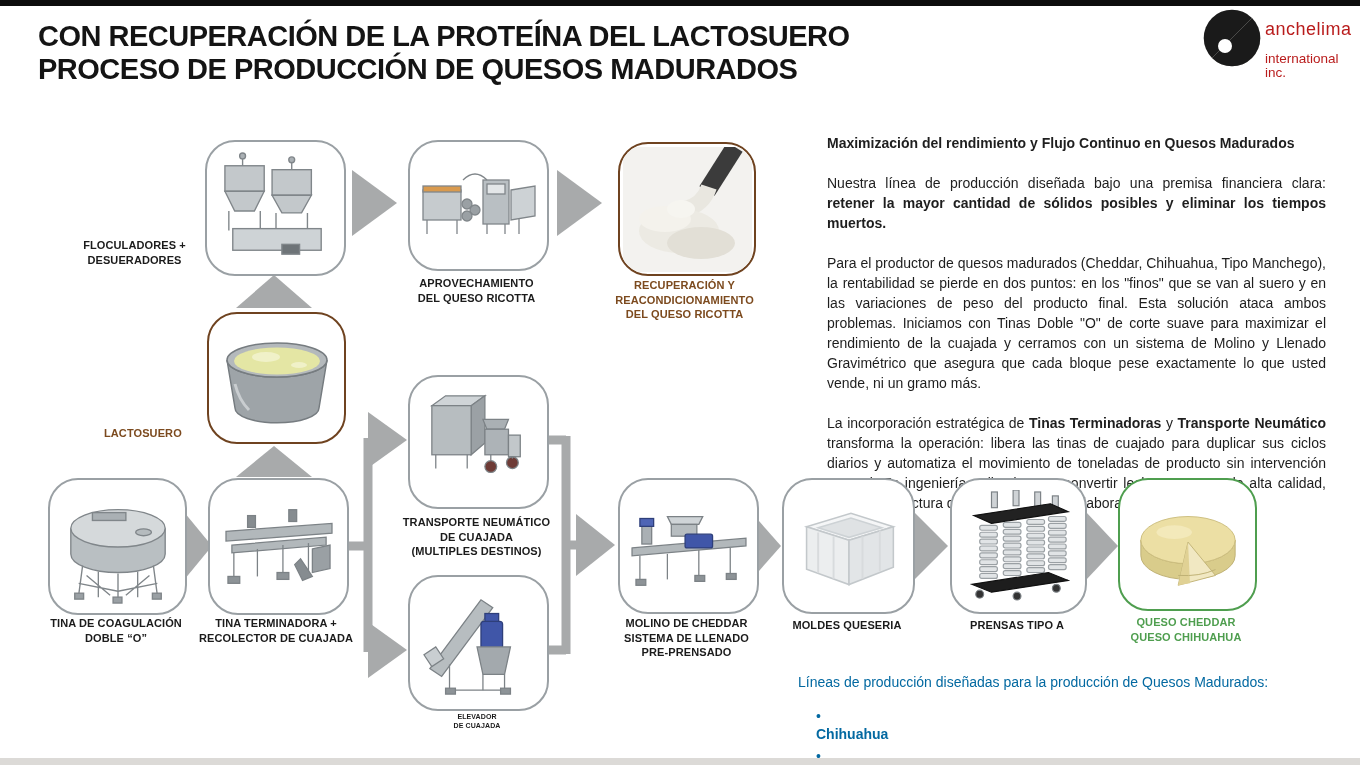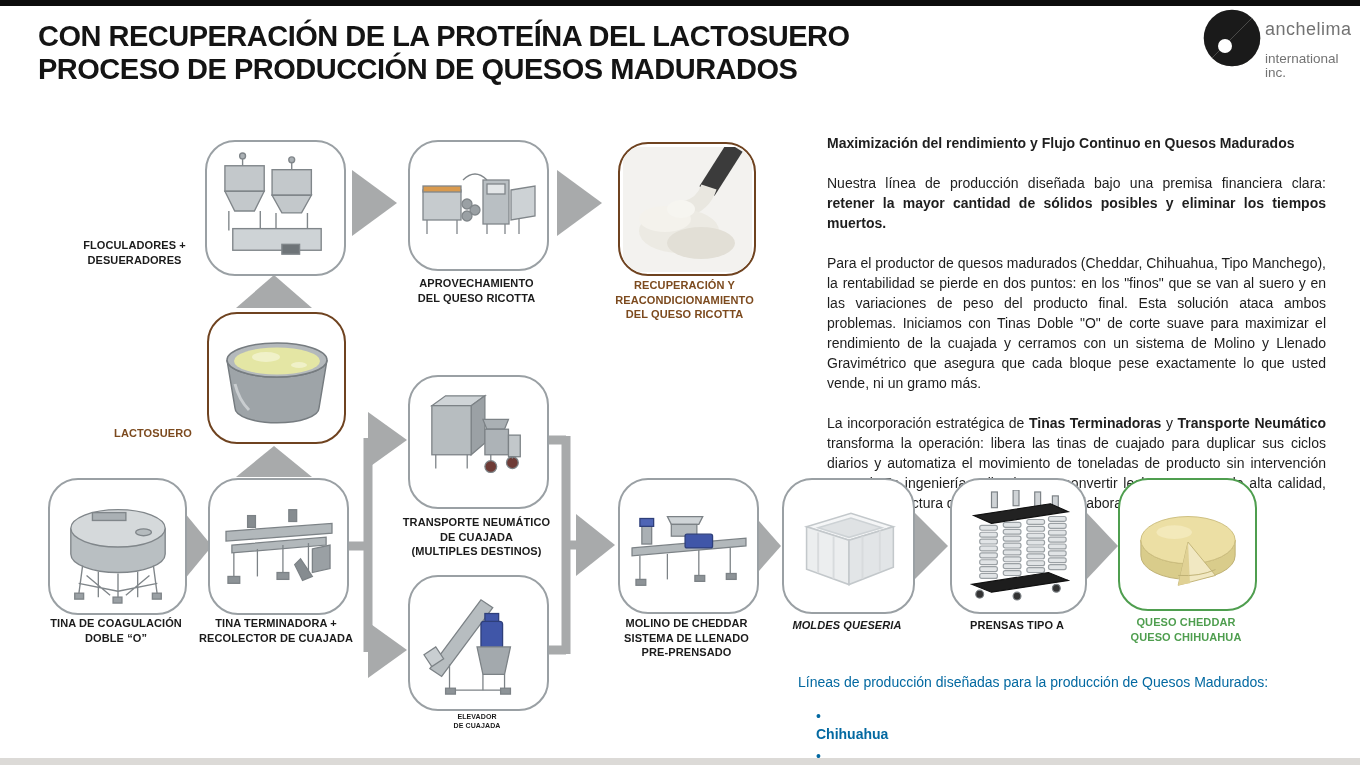--- a/index.html
+++ b/index.html
@@ -5,37 +5,37 @@
   html,body{margin:0;padding:0;background:#ffffff;}
   .canvas{position:relative;width:1360px;height:765px;background:#ffffff;overflow:hidden;
           font-family:"Liberation Sans", sans-serif;color:#1f1f1f;}
   .topbar{position:absolute;left:0;top:0;width:1360px;height:6px;background:#0d0d0d;}
   .bottombar{position:absolute;left:0;bottom:0;width:1360px;height:7px;background:#dcdad7;}
 
   .title{position:absolute;left:38px;top:20px;font-size:29px;font-weight:900;
          line-height:33px;color:#141414;letter-spacing:-0.5px;}
 
   .logo{position:absolute;left:1202px;top:8px;display:flex;align-items:flex-start;}
-  .logo-text{margin-left:3px;margin-top:12px;color:#737373;line-height:1.0;}
+  .logo-text{margin-left:3px;margin-top:12px;color:#b91c1c;line-height:1.0;}
   .logo-w1{font-size:18px;letter-spacing:0.5px;}
   .logo-w2{font-size:13.5px;margin-top:14px;}
   .logo-w3{font-size:13.5px;}
 
   
   .box{position:absolute;background:#ffffff;border:2.5px solid #9aa0a4;border-radius:30px;
        display:flex;align-items:center;justify-content:center;overflow:hidden;z-index:2;}
   .box.brown{border-color:#6f4320;}
   .box.green{border-color:#4f9e4f;}
 
   .lbl{position:absolute;font-size:11px;font-weight:700;line-height:1.32;color:#1b1b1b;
        text-align:center;white-space:pre-line;letter-spacing:0.1px;z-index:2;}
   .lbl.brown{color:#7c4a1e;}
   .lbl.green{color:#4f9e4f;}
   .lbl.tiny{font-size:7px;line-height:1.3;}
-  .lbl.right{text-align:center;}
+  .lbl.right{text-align:left;}
 
   .connectors{position:absolute;left:0;top:0;z-index:1;}
 
   
   .article{position:absolute;left:798px;top:133px;width:528px;font-size:14px;line-height:20px;
            text-align:justify;color:#1e1e1e;}
   .article p{margin:0 0 20px 0;padding-left:29px;}
   .article .a-head{font-weight:700;text-align:left;}
   .article b{font-weight:700;}
 
@@ -350,21 +350,21 @@
   <div class="lbl" style="left:178px;top:616px;width:196px;">TINA TERMINADORA +
 RECOLECTOR DE CUAJADA</div>
   <div class="lbl" style="left:385px;top:515px;width:183px;">TRANSPORTE NEUMÁTICO
 DE CUAJADA
 (MULTIPLES DESTINOS)</div>
   <div class="lbl tiny" style="left:445px;top:712px;width:64px;">ELEVADOR
 DE CUAJADA</div>
   <div class="lbl" style="left:600px;top:616px;width:173px;">MOLINO DE CHEDDAR
 SISTEMA DE LLENADO
 PRE-PRENSADO</div>
-  <div class="lbl" style="left:772px;top:618px;width:150px;font-style:italic;">MOLDES QUESERIA</div>
+  <div class="lbl" style="left:772px;top:618px;width:150px;">MOLDES QUESERIA</div>
   <div class="lbl" style="left:942px;top:618px;width:150px;">PRENSAS TIPO A</div>
   <div class="lbl green" style="left:1100px;top:615px;width:172px;">QUESO CHEDDAR
 QUESO CHIHUAHUA</div>
 
   <div class="article">
     <p class="a-head">Maximización del rendimiento  y Flujo Continuo en Quesos Madurados</p>
     <p><span>Nuestra línea de producción diseñada bajo una premisa financiera clara: </span><b>retener la mayor cantidad de sólidos posibles y eliminar los tiempos muertos.</b></p>
     <p>Para el productor de quesos madurados (Cheddar, Chihuahua, Tipo Manchego), la rentabilidad se pierde en dos puntos: en los "finos" que se van al suero y en las variaciones de peso del producto final. Esta solución ataca ambos problemas. Iniciamos con Tinas Doble "O" de corte suave para maximizar el rendimiento de la cuajada y cerramos con un sistema de Molino y Llenado Gravimétrico que asegura que cada bloque pese exactamente lo que usted vende, ni un gramo más.</p>
     <p><span>La incorporación estratégica de </span><b>Tinas Terminadoras</b><span> y </span><b>Transporte Neumático</b><span> transforma la operación: libera las tinas de cuajado para duplicar sus ciclos diarios y automatiza el movimiento de toneladas de producto sin intervención manual. Es ingeniería aplicada para convertir leche en queso de alta calidad, con una estructura de costos operativa y laboral optimizada.</span></p>
   </div>

